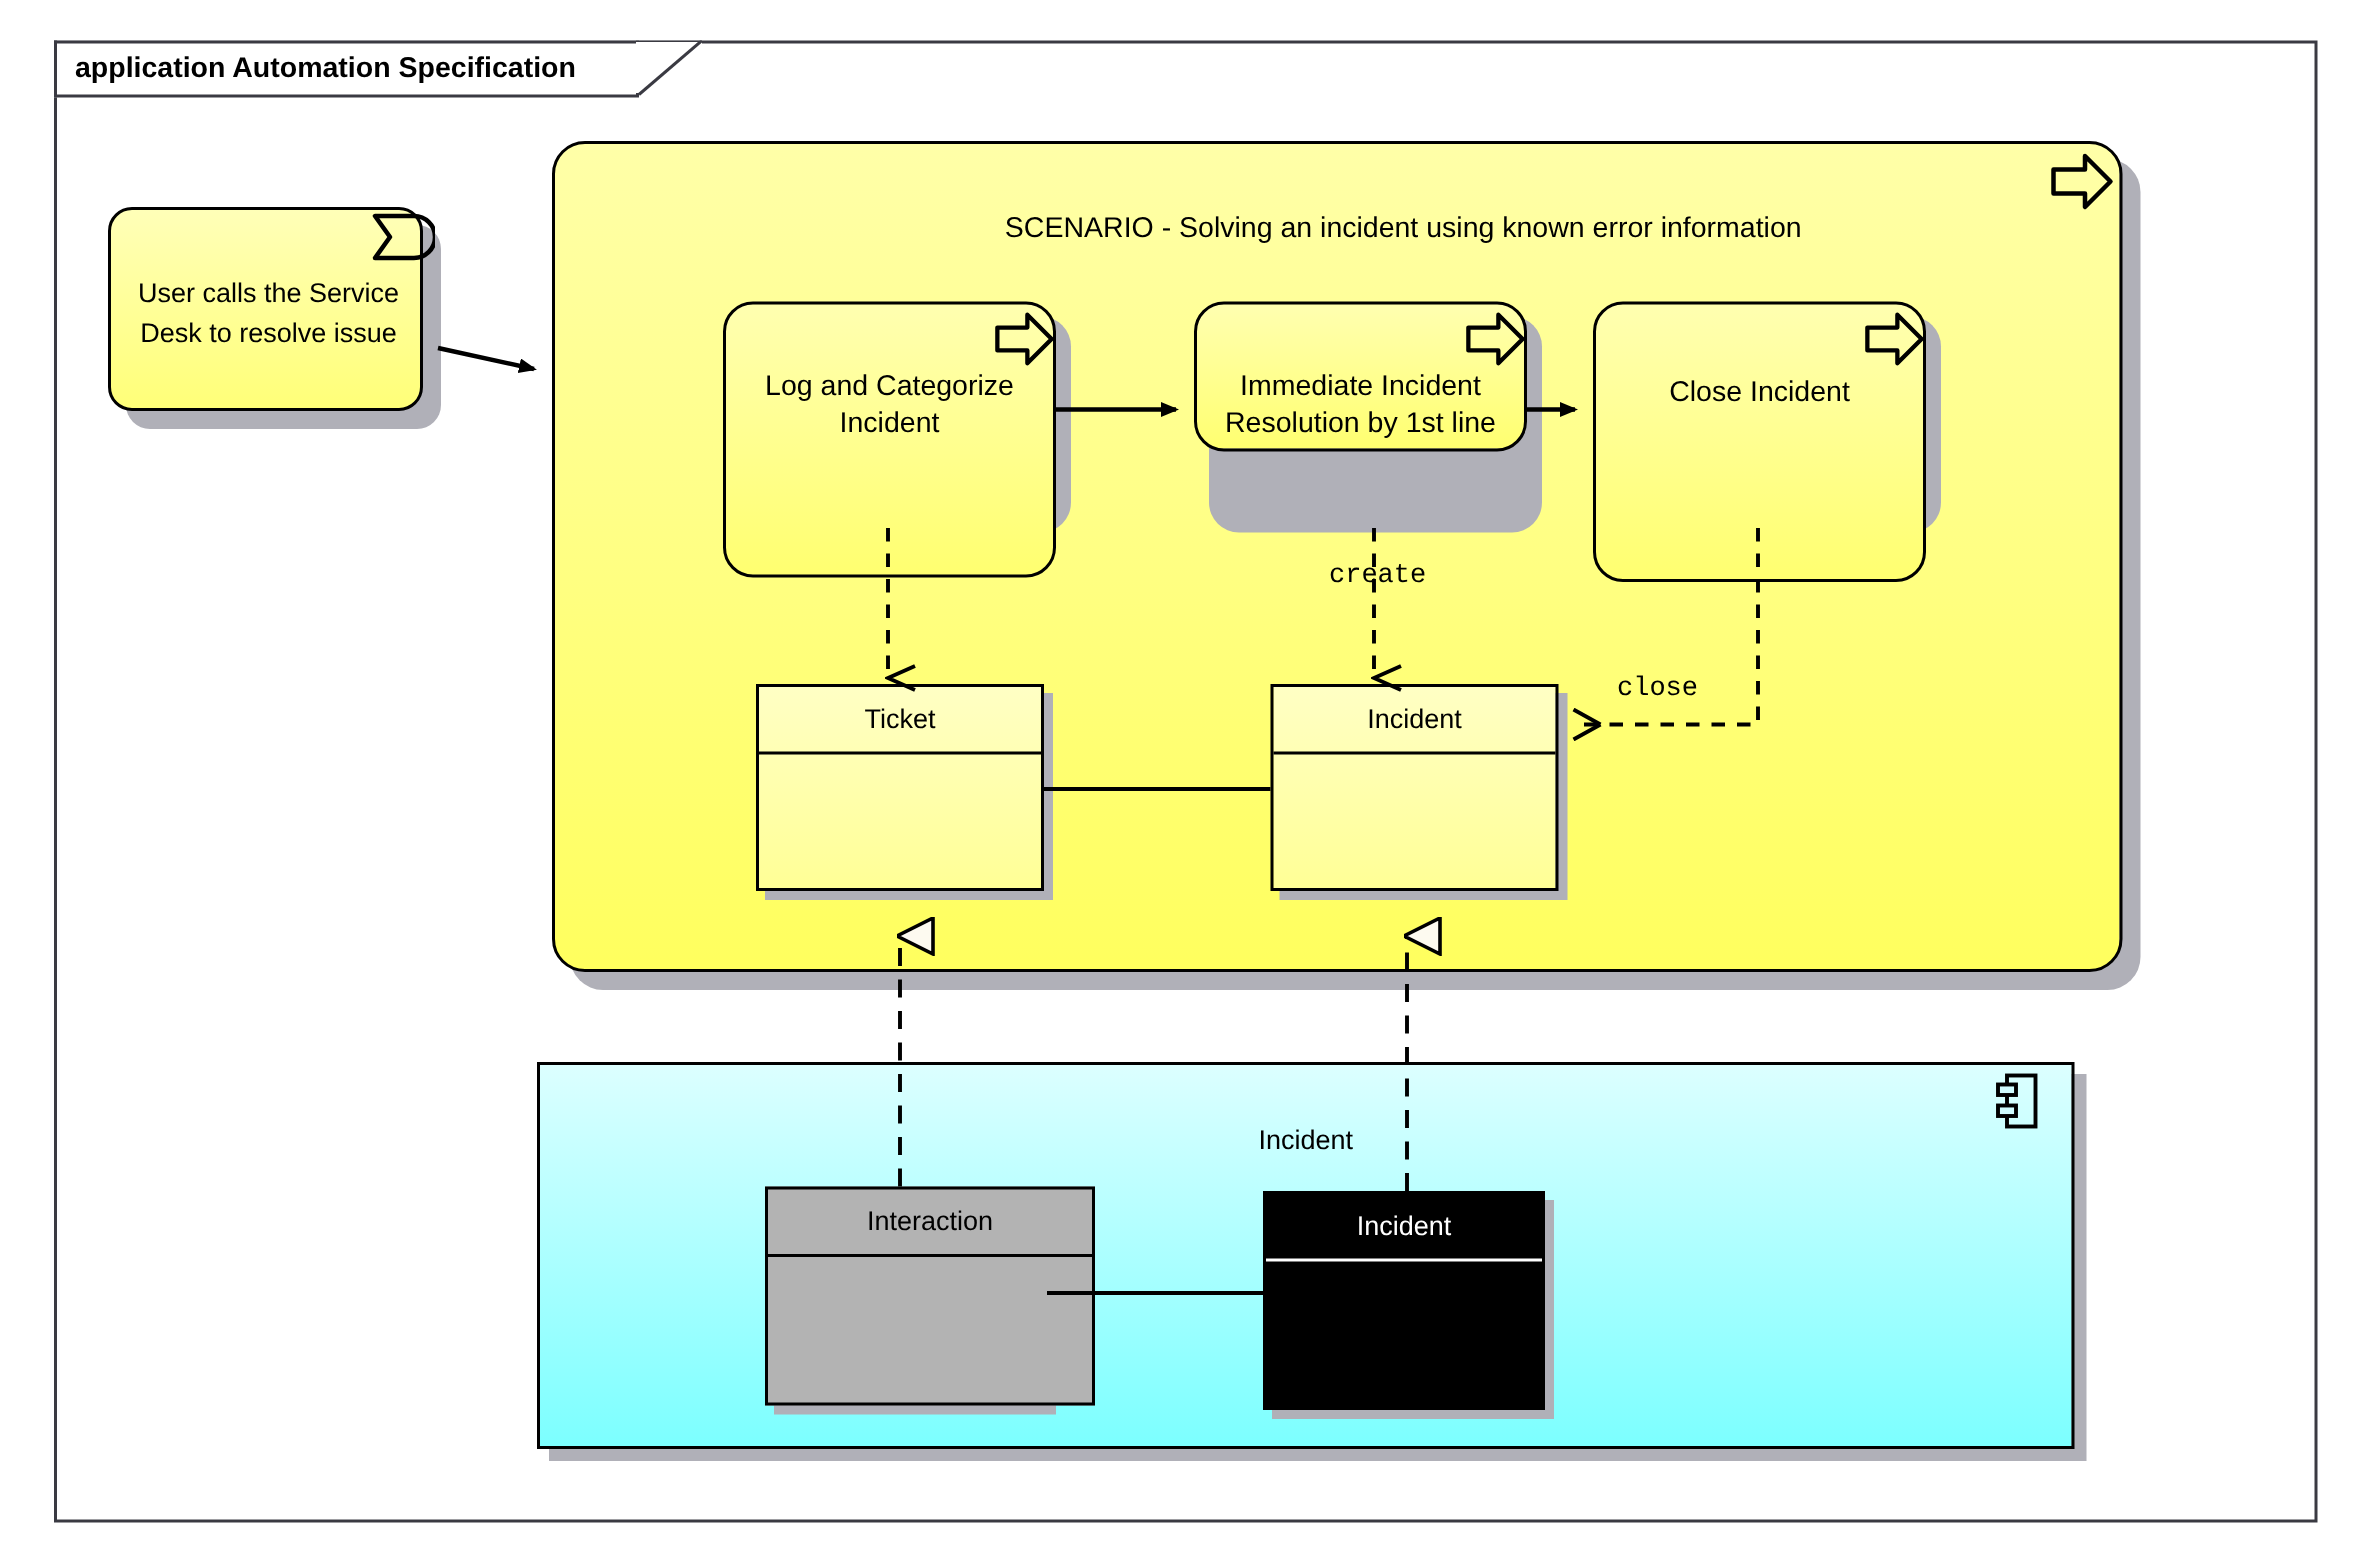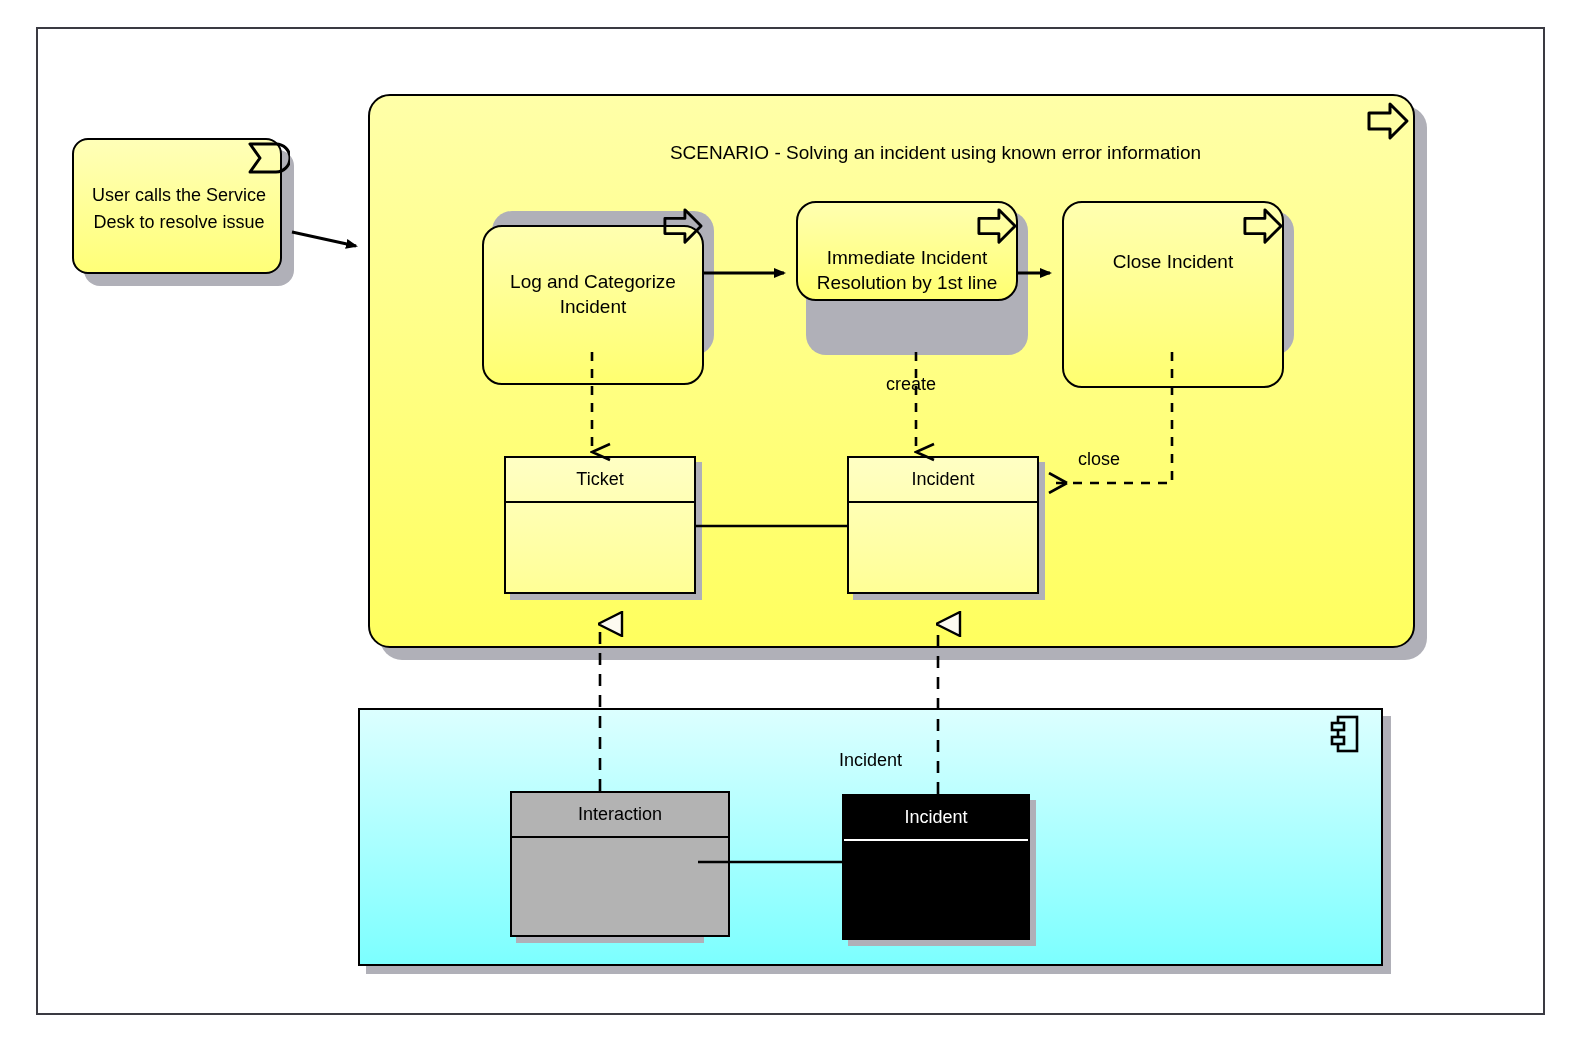--- a/index.html
+++ b/index.html
@@ -185,58 +185,69 @@
     width: 100%;
     text-align: center;
     font-size: 18px;
   }
 
   
   .conn-label {
     position: absolute;
     font-size: 18px;
     white-space: nowrap;
+    font-family: Liberation Mono, monospace;
   }
 
   svg.overlay {
     position: absolute;
     left: 0; top: 0;
     width: 1579px;
     height: 1043px;
     pointer-events: none;
   }
   svg.icon { position: absolute; }
 </style>
 </head>
 <body>
 
 <div id="canvas">
 
   <div class="frame"></div>
 
+  <div class="frame-tab">
+    <div class="frame-tab-body"></div>
+    <svg class="frame-tab-corner" viewBox="0 0 44 38">
+      <path d="M0,0 L44,0 L2,36 L0,36 Z" fill="#ffffff" stroke="none"></path>
+      <path d="M0,0 L44,0" stroke="#3a3a42" stroke-width="2" fill="none"></path>
+      <path d="M44,0 L2,36" stroke="#3a3a42" stroke-width="2" fill="none"></path>
+      <path d="M0,36 L2,36" stroke="#3a3a42" stroke-width="2" fill="none"></path>
+    </svg>
+    <div class="frame-title">application Automation Specification</div>
+  </div>
 
   <div class="shadow" style="left:84px; top:150px; width:210px; height:136px; border-radius:16px;"></div>
   <div class="usecase">
     <div class="usecase-label">User calls the Service
 Desk to resolve issue</div>
   </div>
   <svg class="icon" style="left:246px; top:140px; width:44px; height:36px;" viewBox="0 0 44 36">
     <path d="M4,4 L30,4 A14,14 0 0 1 30,32 L4,32 L14,18 Z" fill="none" stroke="#000000" stroke-width="3" stroke-linejoin="round"></path>
   </svg>
 
   <div class="shadow" style="left:380px; top:106px; width:1047px; height:554px; border-radius:22px;"></div>
   <div class="scenario">
     <div class="scenario-title">SCENARIO - Solving an incident using known error information</div>
   </div>
   <svg class="icon" style="left:1366px; top:100px; width:44px; height:42px;" viewBox="0 0 44 42">
     <path d="M3,13 L24,13 L24,4 L41,21 L24,38 L24,29 L3,29 Z" fill="none" stroke="#000000" stroke-width="3" stroke-linejoin="round"></path>
   </svg>
 
   <div class="shadow" style="left:492px; top:211px; width:222px; height:144px; border-radius:20px;"></div>
-  <div class="proc" style="left:482px; top:201px; width:222px; height:160px;margin-top:24px;">
+  <div class="proc" style="left:482px; top:201px; width:222px; height:184px;">
     <div class="proc-label" style="top:42px;">Log and Categorize
 Incident</div>
   </div>
   <svg class="icon" style="left:662px; top:206px; width:42px; height:40px;" viewBox="0 0 44 42">
     <path d="M3,13 L24,13 L24,4 L41,21 L24,38 L24,29 L3,29 Z" fill="none" stroke="#000000" stroke-width="3" stroke-linejoin="round"></path>
   </svg>
 
   <div class="shadow" style="left:806px; top:211px; width:222px; height:144px; border-radius:20px;"></div>
   <div class="proc" style="left:796px; top:201px; width:222px; height:100px;">
     <div class="proc-label" style="top:42px;">Immediate Incident

